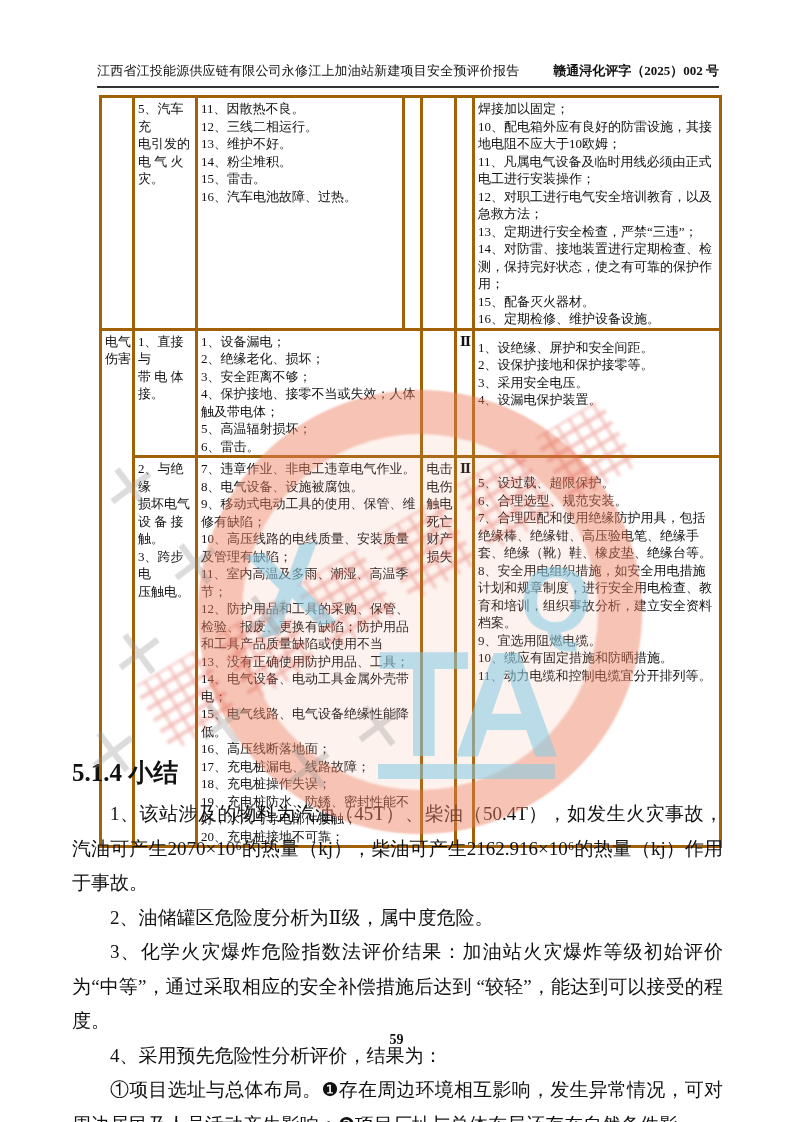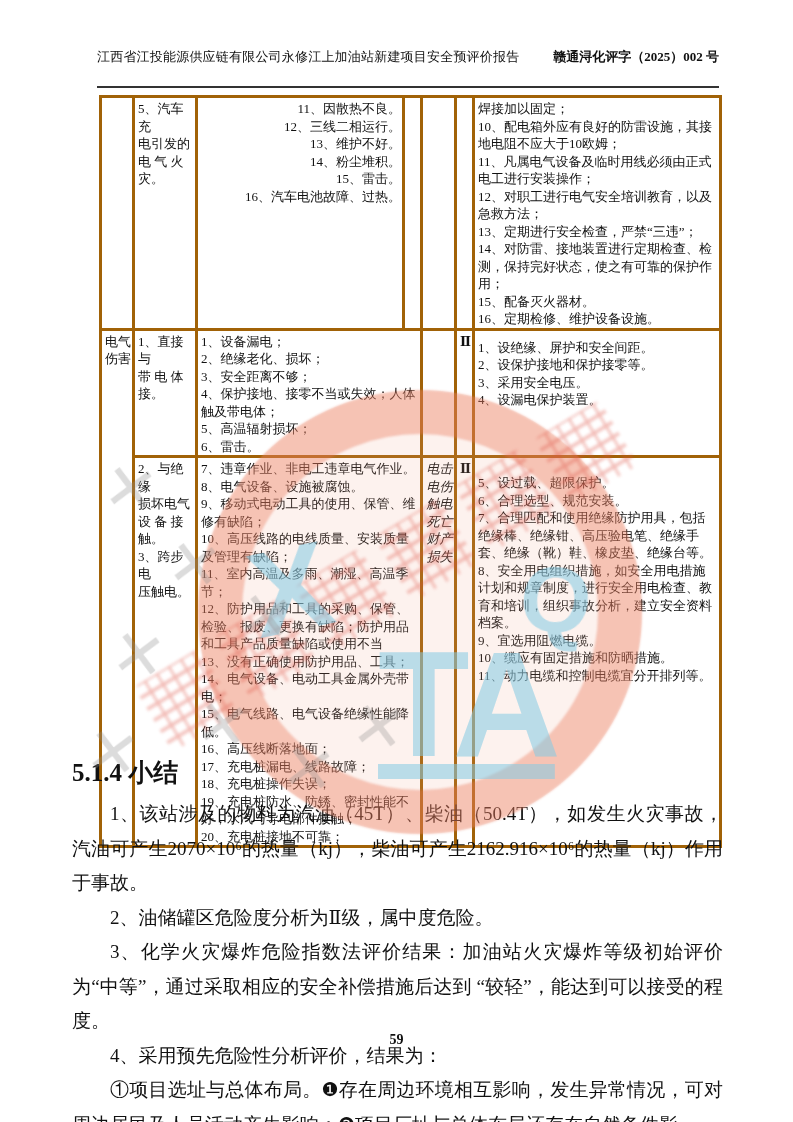--- a/index.html
+++ b/index.html
@@ -4,41 +4,41 @@
 <style>
   html,body{margin:0;padding:0;background:#e8e8e8;}
   .page{
     position:relative; width:793px; height:1122px; margin:0 auto;
     background:#ffffff; overflow:hidden;
     font-family:"Liberation Serif","DejaVu Serif",serif; color:#111;
   }
   
   .hdr{position:absolute; left:97px; top:60px; width:622px; height:28px;
        border-bottom:2px solid #333; display:flex; justify-content:space-between; align-items:flex-end;
-       padding-bottom:20px; box-sizing:border-box;}
+       padding-bottom:6px; box-sizing:border-box;}
   .hdr-left{font-size:13px; letter-spacing:0.2px; white-space:nowrap;}
   .hdr-right{font-size:13px; font-weight:bold; white-space:nowrap;}
   
   table.haz{
     position:absolute; left:99px; top:95px; width:620px;
     border-collapse:collapse; table-layout:fixed;
     border:2px solid #000;
   }
   table.haz td{
     border:3px solid #a16207; vertical-align:top; overflow:hidden;
     font-size:13px; line-height:17.5px; padding:2px 1px 0 3px; box-sizing:border-box;
     word-break:break-all;
   }
   .pre{white-space:pre-line;}
   td.cat{vertical-align:middle; text-align:center; line-height:24px; font-size:14px; padding:0;}
   td.hazname{line-height:27px; font-size:13px; padding-top:4px;}
   td.mid{vertical-align:middle;}
   td.lvl{vertical-align:middle; text-align:center; font-weight:bold; font-size:14px; padding:0;}
-  td.conseq{line-height:38px; font-size:13px; text-align:center; padding:4px 0 0 0;font-style:italic;}
-  .r1-causes{line-height:27px; font-size:13.5px;text-align:right;}
+  td.conseq{line-height:38px; font-size:13px; text-align:center; padding:4px 0 0 0;}
+  .r1-causes{line-height:27px; font-size:13.5px;}
   .r1-meas{line-height:17.4px;}
   .r2-causes{line-height:20px;}
   .r2-meas{line-height:30px; padding-top:8px !important;}
   .r3-causes{line-height:17.2px;}
   .r3-meas{line-height:22.4px; font-size:13.5px; padding-top:16px !important;}
   
   .summary{position:absolute; left:72px; top:756px; width:651px;}
   .summary h3{margin:0 0 8px 0; font-size:25px; font-weight:bold;}
   .summary p{margin:0; font-size:19px; line-height:34.5px; text-indent:2em; text-align:justify;}
   .pagenum{position:absolute; left:0; top:1032px; width:793px; text-align:center;

